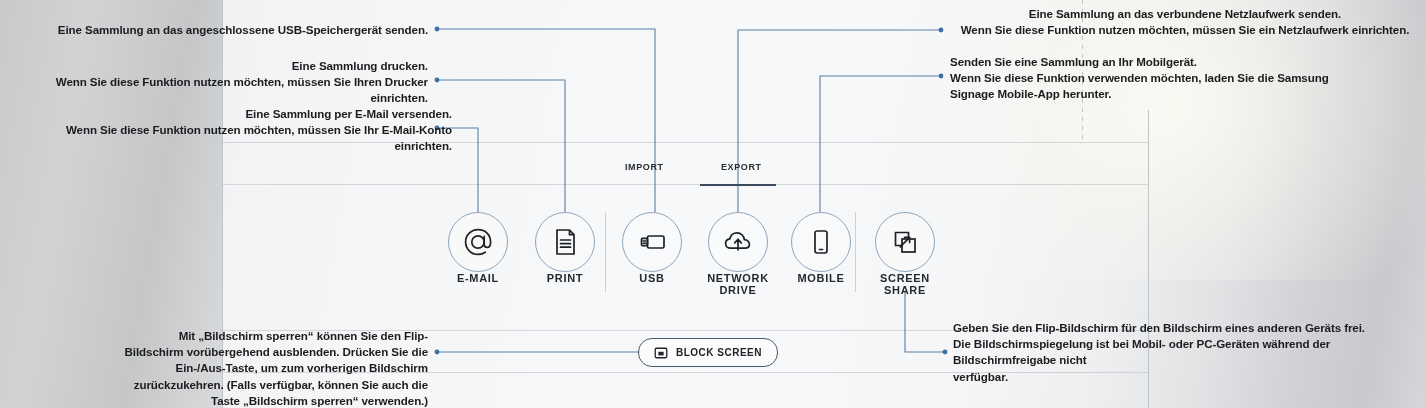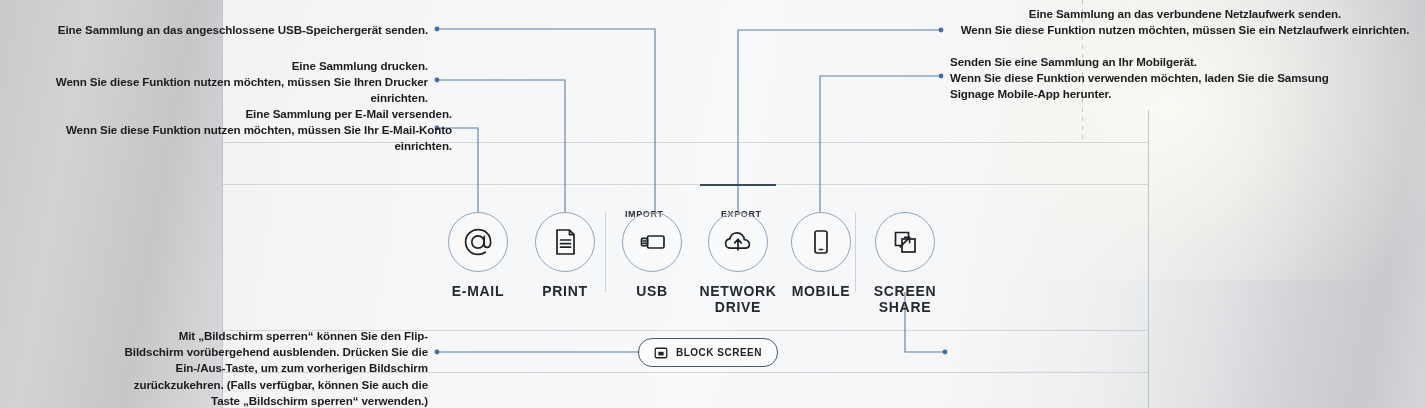--- a/index.html
+++ b/index.html
@@ -43,29 +43,29 @@
   
   .ann{position:absolute;font-size:11.6px;line-height:16.2px;color:#1b1c1e;
        font-weight:700;letter-spacing:-.1px;white-space:pre-line;}
   .ann.r{text-align:right;}
   .ann.l{text-align:left;}
 
   
   #leaders{position:absolute;inset:0;pointer-events:none;}
 
   
-  .tab{position:absolute;font-size:9px;font-weight:700;letter-spacing:.6px;color:#2a2d31;margin-top:47px;}
+  .tab{position:absolute;font-size:9px;font-weight:700;letter-spacing:.6px;color:#2a2d31;}
   .tab-underline{position:absolute;height:2px;background:#3b4a5c;}
 
   
   .icon-item{position:absolute;width:92px;text-align:center;}
   .circle{width:58px;height:58px;border-radius:50%;border:1.3px solid #8fa6bd;
           margin:0 auto;display:flex;align-items:center;justify-content:center;
           background:rgba(255,255,255,.28);}
-  .icon-label{margin-top:11px;font-size:14px;font-weight:700;letter-spacing:.7px;color:#25282c;}
+  .icon-label{font-size:11px;font-weight:700;letter-spacing:.7px;color:#25282c;}
 
   
   .pill{position:absolute;display:flex;align-items:center;gap:8px;
         height:27px;padding:0 15px;border:1.3px solid #4a5a6e;border-radius:14px;
         background:rgba(255,255,255,.55);}
   .pill-label{font-size:10px;font-weight:700;letter-spacing:.5px;color:#20242a;}
 </style>
 </head>
 <body>
 
@@ -131,20 +131,23 @@
   <div class="ann l" style="left:950px;top:54px;width:420px;">Senden Sie eine Sammlung an Ihr Mobilgerät.
 Wenn Sie diese Funktion verwenden möchten, laden Sie die Samsung
 Signage Mobile-App herunter.</div>
 
   <div class="ann r" style="left:20px;top:328px;width:408px;">Mit „Bildschirm sperren“ können Sie den Flip-
 Bildschirm vorübergehend ausblenden. Drücken Sie die
 Ein-/Aus-Taste, um zum vorherigen Bildschirm
 zurückzukehren. (Falls verfügbar, können Sie auch die
 Taste „Bildschirm sperren“ verwenden.)</div>
 
+  <div class="ann l" style="left:953px;top:320px;width:472px;">Geben Sie den Flip-Bildschirm für den Bildschirm eines anderen Geräts frei.
+Die Bildschirmspiegelung ist bei Mobil- oder PC-Geräten während der Bildschirmfreigabe nicht
+verfügbar.</div>
 
   <div class="tab" style="left:625px;top:162px;">IMPORT</div>
   <div class="tab" style="left:721px;top:162px;">EXPORT</div>
   <div class="tab-underline" style="left:700px;top:184px;width:76px;"></div>
 
   <div class="icon-item" style="left:432px;top:212px;">
     <div class="circle">
       <svg width="34" height="34" viewBox="0 0 34 34" fill="none" stroke="#1d2024" stroke-width="1.7">
         <circle cx="17" cy="17" r="6.2"></circle>
         <path d="M23.2 11.3 L23.2 19.2 C23.2 21.4 24.6 22.4 26.1 22.4 C28.3 22.4 29.6 20.4 29.6 17.2

